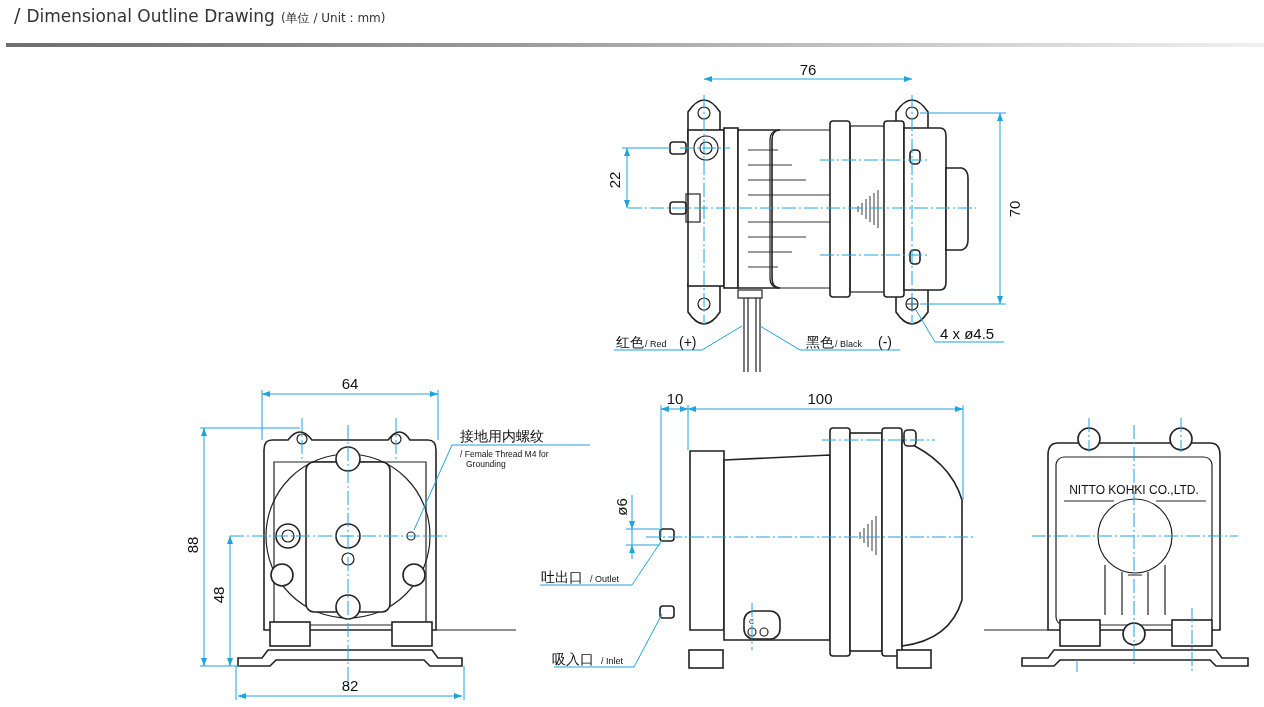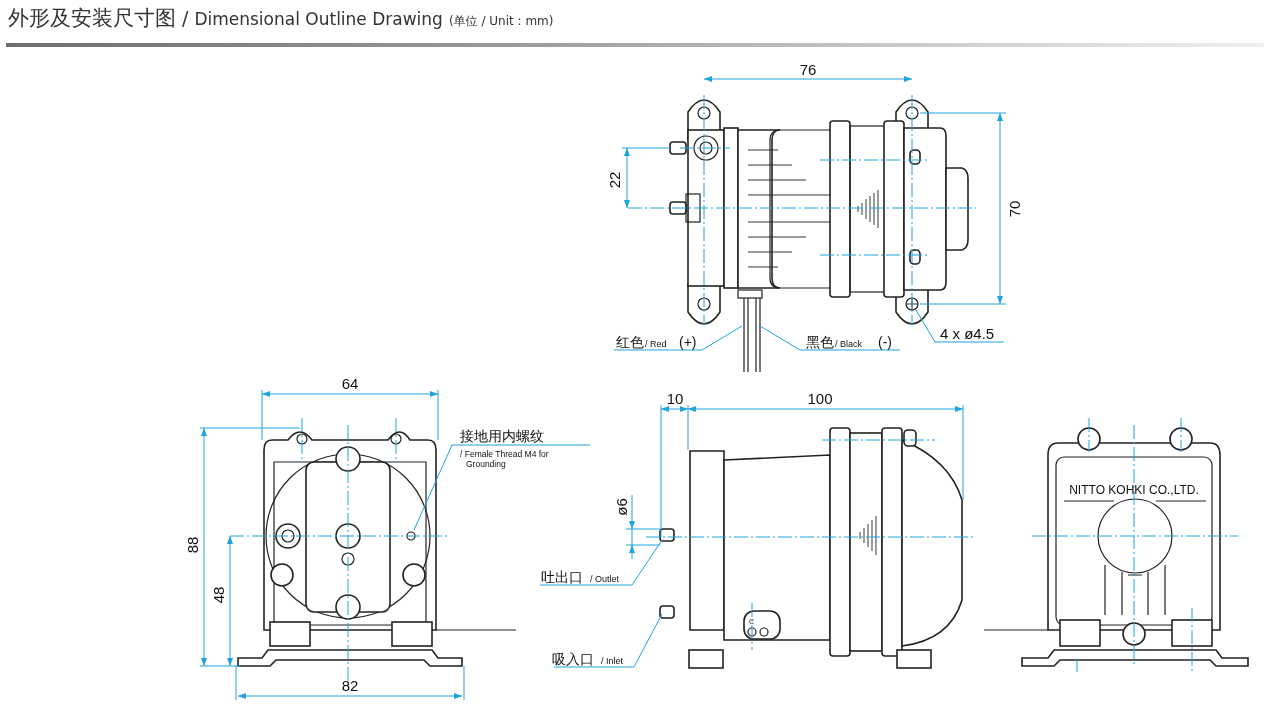--- a/index.html
+++ b/index.html
@@ -18,21 +18,20 @@
   .ln2 { stroke:#222; stroke-width:1.6; fill:#fff; }
   .thin { stroke:#222; stroke-width:0.9; fill:none; }
   .blue { stroke:#1fa3de; stroke-width:1; fill:none; }
   .cl { stroke:#1fa3de; stroke-width:1; fill:none; stroke-dasharray:14 3 2 3; }
   .arrow { fill:#1fa3de; }
 </style>
 </head>
 <body>
 
 <div class="header">
-  <span class="t-main">外形及安装尺寸图</span>
   <span class="t-sep">/</span>
   <span class="t-en">Dimensional Outline Drawing</span>
   <span class="t-unit">(单位 / Unit : mm)</span>
 </div>
 <div class="rule"></div>
 
 <svg class="drawing" width="1264" height="707" viewBox="0 0 1264 707">
 
   <g>
 

